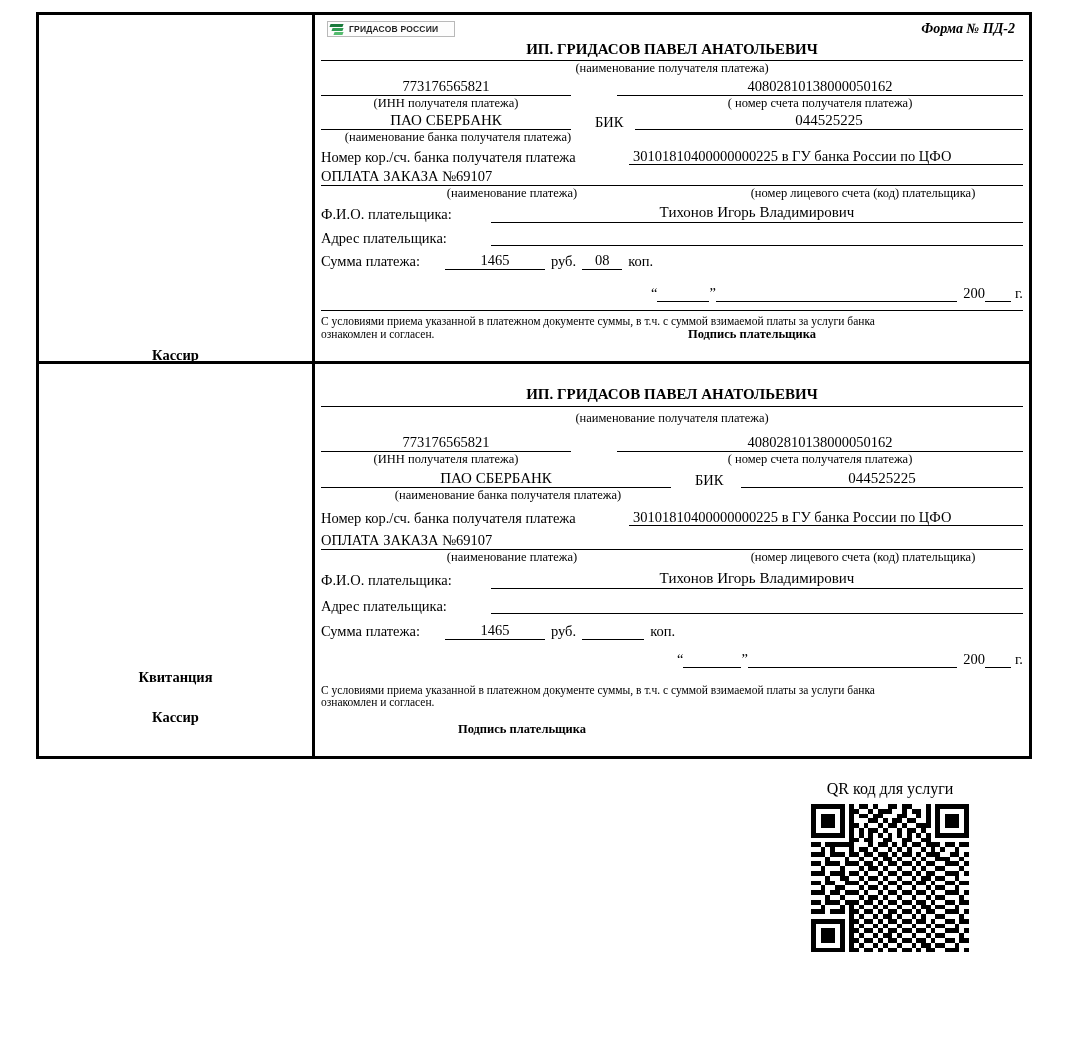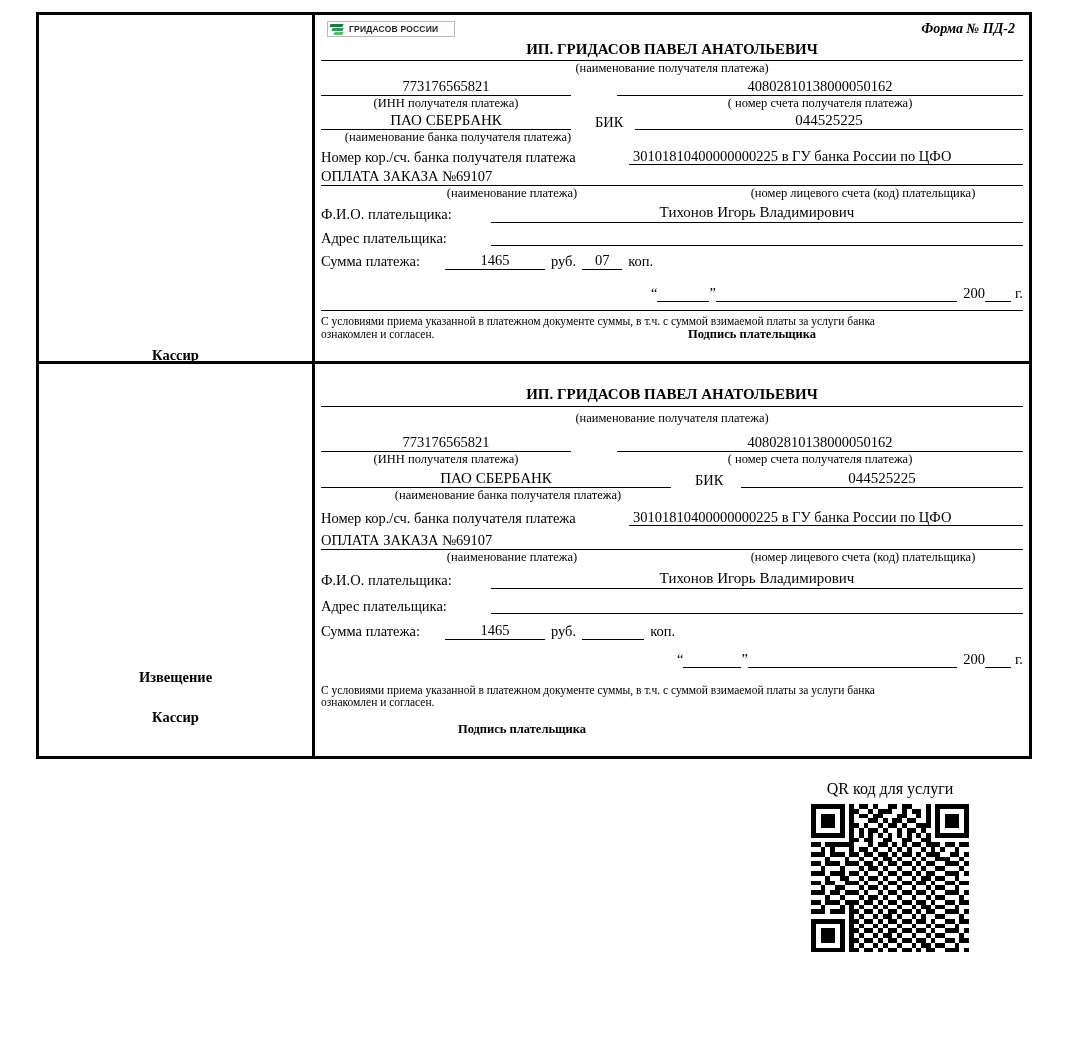--- a/index.html
+++ b/index.html
@@ -219,21 +219,21 @@
 
         <div class="row" style="margin-top:6px;">
           <div style="flex:0 0 170px;">Адрес плательщика:</div>
           <div class="ubox">&nbsp;</div>
         </div>
 
         <div class="row" style="margin-top:6px;">
           <div style="flex:0 0 124px;">Сумма платежа:</div>
           <div class="u" style="width:100px;">1465</div>
           <div style="padding:0 6px;">руб.</div>
-          <div class="u" style="width:40px;">07</div>
+          <div class="u" style="width:40px;">08</div>
           <div style="padding-left:6px;">коп.</div>
           <div style="flex:1 1 auto;"></div>
         </div>
 
         <div class="row" style="margin-top:14px; padding-left:330px;">
           <div>“</div>
           <div class="u" style="width:52px;">&nbsp;</div>
           <div>”</div>
           <div class="u" style="flex:1 1 auto;">&nbsp;</div>
           <div style="padding-left:6px;">200</div>
@@ -247,21 +247,21 @@
             <div class="tiny" style="flex:0 0 240px;">ознакомлен и согласен.</div>
             <div class="small bold" style="flex:1 1 auto; text-align:center; padding-right:80px;">Подпись плательщика</div>
           </div>
         </div>
 
       </div>
     </div>
 
     <div class="part">
       <div class="left-col" style="height:392px;">
-        <div class="left-label" style="top:305px;">Извещение</div>
+        <div class="left-label" style="top:305px;">Квитанция</div>
         <div class="left-label" style="top:345px;">Кассир</div>
       </div>
       <div class="right-col">
 
         <div style="margin-top:18px;">
           <div class="hair center bold" style="font-size:15px; padding-bottom:3px;">ИП. ГРИДАСОВ ПАВЕЛ АНАТОЛЬЕВИЧ</div>
           <div class="caption" style="margin-top:4px;">(наименование получателя платежа)</div>
         </div>
 
         <div class="row" style="margin-top:8px;">

